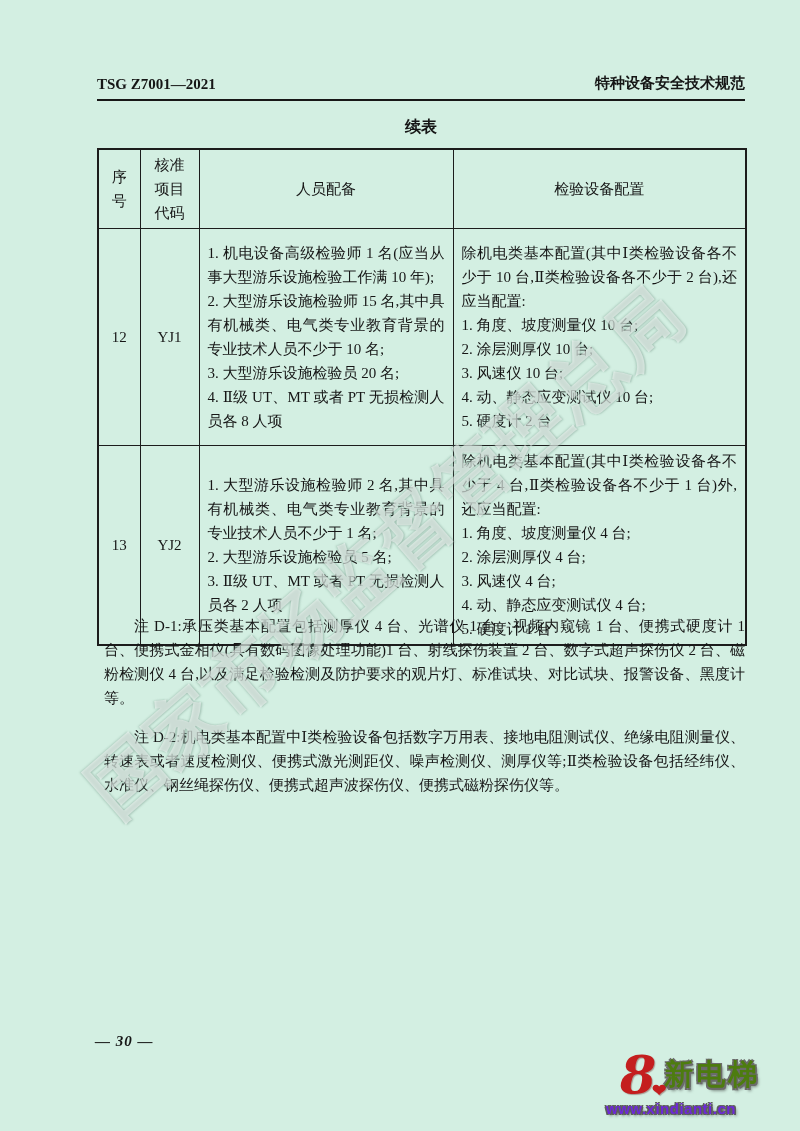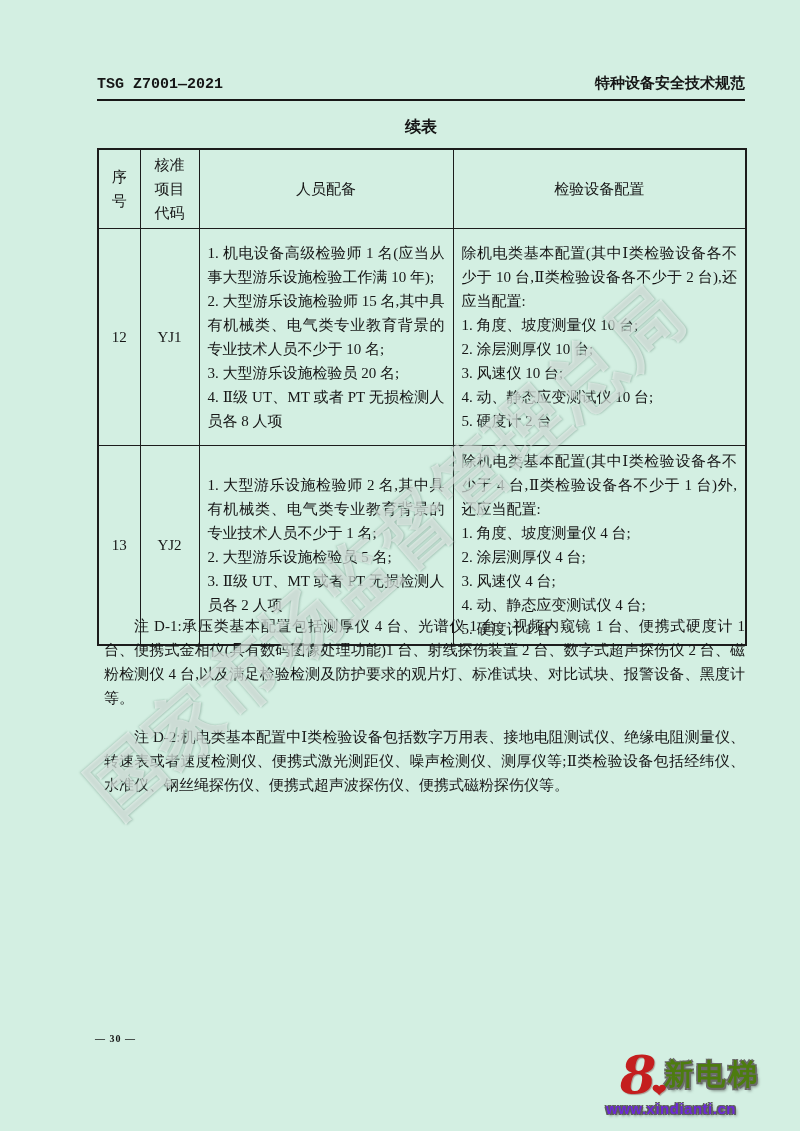--- a/index.html
+++ b/index.html
@@ -28,21 +28,21 @@
     z-index: 3;
   }
 
   
   .doc-header {
     position: absolute;
     left: 97px; top: 74px; width: 648px;
     display: flex; justify-content: space-between; align-items: flex-end;
     border-bottom: 2px solid #171717;
     padding-bottom: 6px;
-    font-family: Liberation Mono, monospace;
+    font-family: Liberation Serif, serif;
     font-weight: bold; font-size: 15px;
   }
 
   .caption {
     position: absolute;
     left: 97px; top: 117px; width: 648px;
     text-align: center;
     font-weight: bold; font-size: 16px;
   }
 
@@ -78,22 +78,23 @@
     left: 97px; top: 614px; width: 648px;
     font-size: 15px; line-height: 24px;
     z-index: 2;
   }
   .note { margin: 0 0 15px 7px; text-indent: 2em; text-align: justify; }
 
   
   .page-number {
     position: absolute;
     left: 95px; top: 1033px;
-    font-size: 10px; font-weight: bold;
+    font-size: 15px; font-weight: bold;
     letter-spacing: 1px;
+    font-style: italic;
   }
 
   .logo {
     position: absolute;
     right: 2px; top: 1053px;
     width: 192px;
     z-index: 4;
     font-family: "Liberation Sans", "DejaVu Sans", sans-serif;
   }
   .logo-row { display: flex; align-items: center; gap: 8px; padding-left: 14px; }

